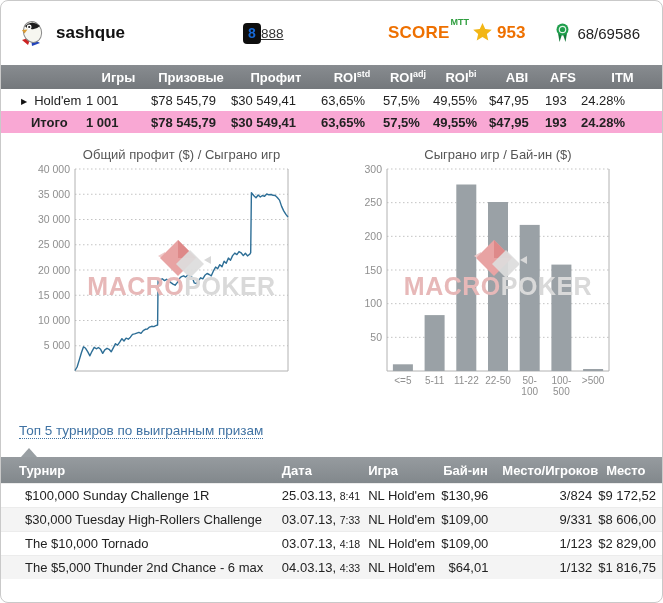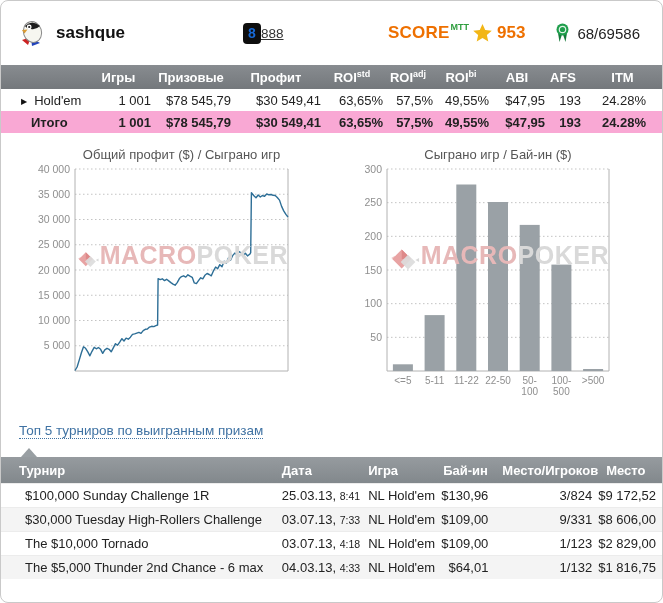--- a/index.html
+++ b/index.html
@@ -8,47 +8,47 @@
     font-family:"Liberation Sans",sans-serif;background:#fff;position:relative;overflow:hidden;
   }
   
   .profile-bar{display:flex;align-items:center;height:64px;padding:0 22px 0 18px;}
   .avatar{width:27px;height:28px;flex:0 0 auto;}
   .username{font-size:17px;font-weight:bold;color:#111;margin-left:10px;}
   .room{display:flex;align-items:center;margin-left:118px;}
   .room-badge{width:18px;height:21px;background:#0e0e0e;border-radius:4px;color:#1769d6;
     font-weight:bold;font-size:14px;display:flex;align-items:center;justify-content:center;}
   .room-link{color:#333;font-size:13.5px;text-decoration:underline;margin-left:0;cursor:pointer;}
-  .score{margin-left:auto;display:flex;align-items:center;}
+  .score{margin-left:auto;display:flex;}
   .score-label{color:#ee7000;font-size:17px;font-weight:bold;letter-spacing:.2px;}
   .score-sup{color:#2f9e3f;font-size:9px;font-weight:bold;position:relative;top:-6px;margin-left:1px;}
   .star-icon{margin:0 5px 0 4px;display:flex;}
   .score-value{color:#ee7000;font-size:17px;font-weight:bold;}
   .rank{display:flex;align-items:center;margin-left:30px;}
   .rank-value{font-size:15px;color:#222;margin-left:7px;}
   
   table{border-collapse:collapse;width:663px;}
   .stats th{background:linear-gradient(#888c90,#74787c);color:#fff;font-weight:bold;
     font-size:13px;height:24px;text-align:center;padding:0;}
   .stats th .hsup{font-size:9px;position:relative;top:-5px;}
-  .stats td{height:22px;text-align:right;font-size:13px;color:#222;white-space:nowrap;padding:0;}
+  .stats td{height:22px;text-align:left;font-size:13px;color:#222;white-space:nowrap;padding:0;}
   .stats td.cell-name{text-align:left;padding-left:20px;}
   .expander{font-size:8px;color:#111;margin-right:7px;cursor:pointer;display:inline-block;vertical-align:1px;}
   .row-total td{background:#f9a8d4;font-weight:bold;}
   .row-total td.cell-name{padding-left:30px;}
   .green{color:#2ca577;}
   .stats td.pr{padding-right:18px;}
   
   .charts{display:flex;margin-top:14px;padding-left:28px;}
   .chart{position:relative;width:300px;}
   .chart + .chart{margin-left:22px;}
   .chart-title{color:#555;font-size:13px;text-align:center;height:18px;}
   .chart-title.t-line{width:213px;margin-left:46px;}
   .chart-title.t-bar{width:222px;margin-left:36px;}
-  .watermark{position:absolute;display:flex;flex-direction:row;align-items:center;pointer-events:none;}
+  .watermark{position:absolute;display:flex;flex-direction:column;align-items:center;pointer-events:none;}
   .wm-line{left:46px;top:92px;width:213px;}
   .wm-bar{left:36px;top:92px;width:222px;}
   .wm-text{font-size:25px;font-weight:bold;letter-spacing:.5px;margin-top:-9px;white-space:nowrap;}
   .wm-text .wm-l{color:#e7b8b8;}
   .wm-text .wm-r{color:#d9d9d9;}
   
   .toplink-row{margin:12px 0 0 18px;height:20px;}
   .top-link{color:#3f72a3;font-size:13.5px;text-decoration:none;border-bottom:1px dotted #3f72a3;cursor:pointer;}
   .arrow-up{width:0;height:0;border-left:8px solid transparent;border-right:8px solid transparent;
     border-bottom:9px solid #999fa3;margin:7px 0 0 20px;}

